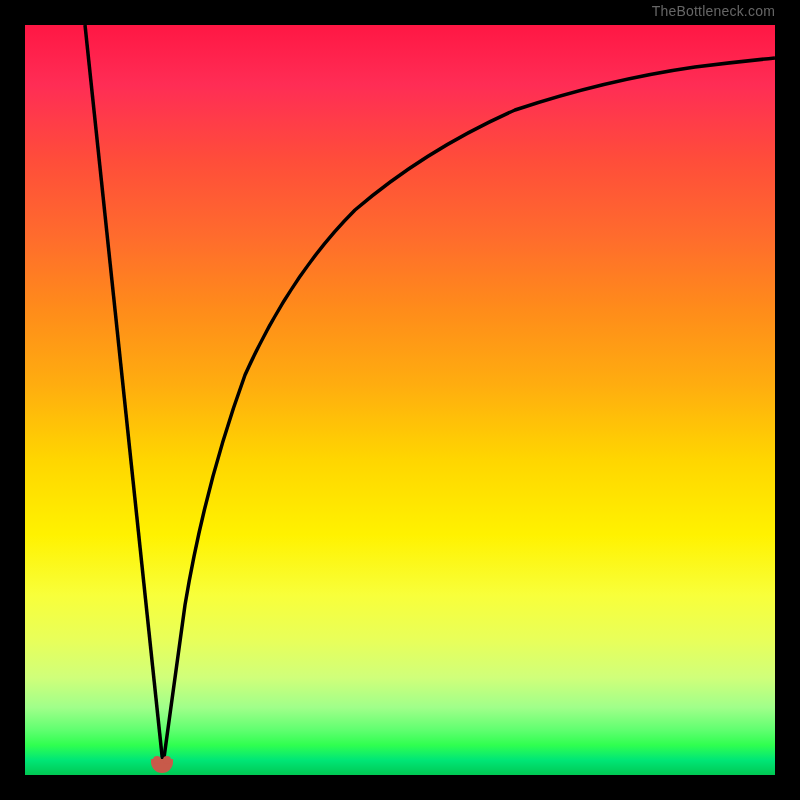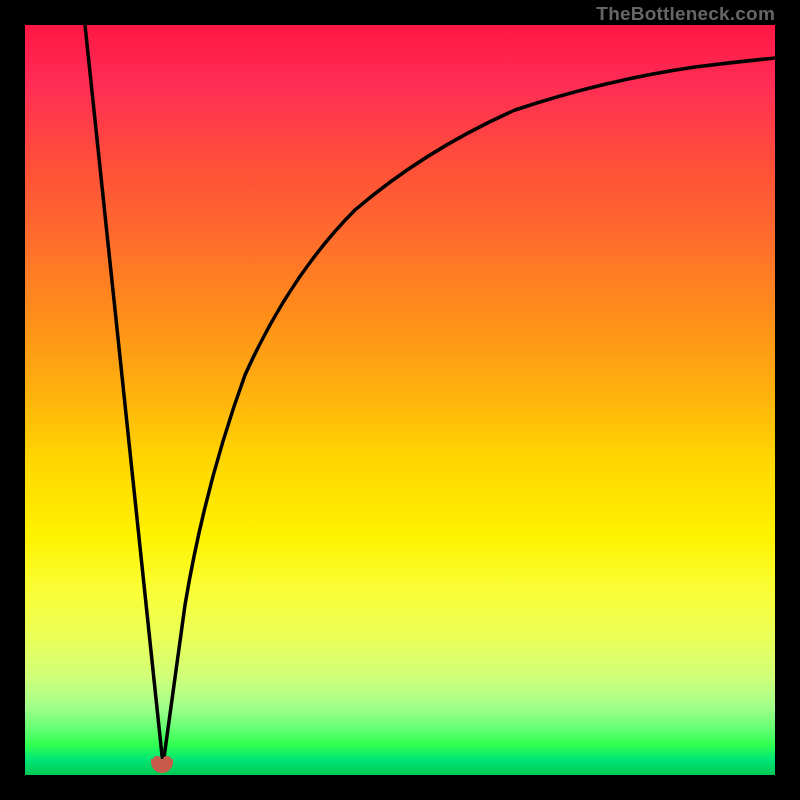--- a/index.html
+++ b/index.html
@@ -33,22 +33,22 @@
         #30ff50 96%,
         #00e676 98%,
         #00c853 100%
       );
     }
     .watermark {
       position: absolute;
       top: 3px;
       right: 25px;
       color: #666;
-      font-size: 19px;
-      font-weight: bold;
+      font-size: 14px;
+      font-weight: normal;
       letter-spacing: 0.2px;
       text-align: center;
     }
     .curves {
       position: absolute;
       top: 0;
       left: 0;
       width: 750px;
       height: 750px;
     }

